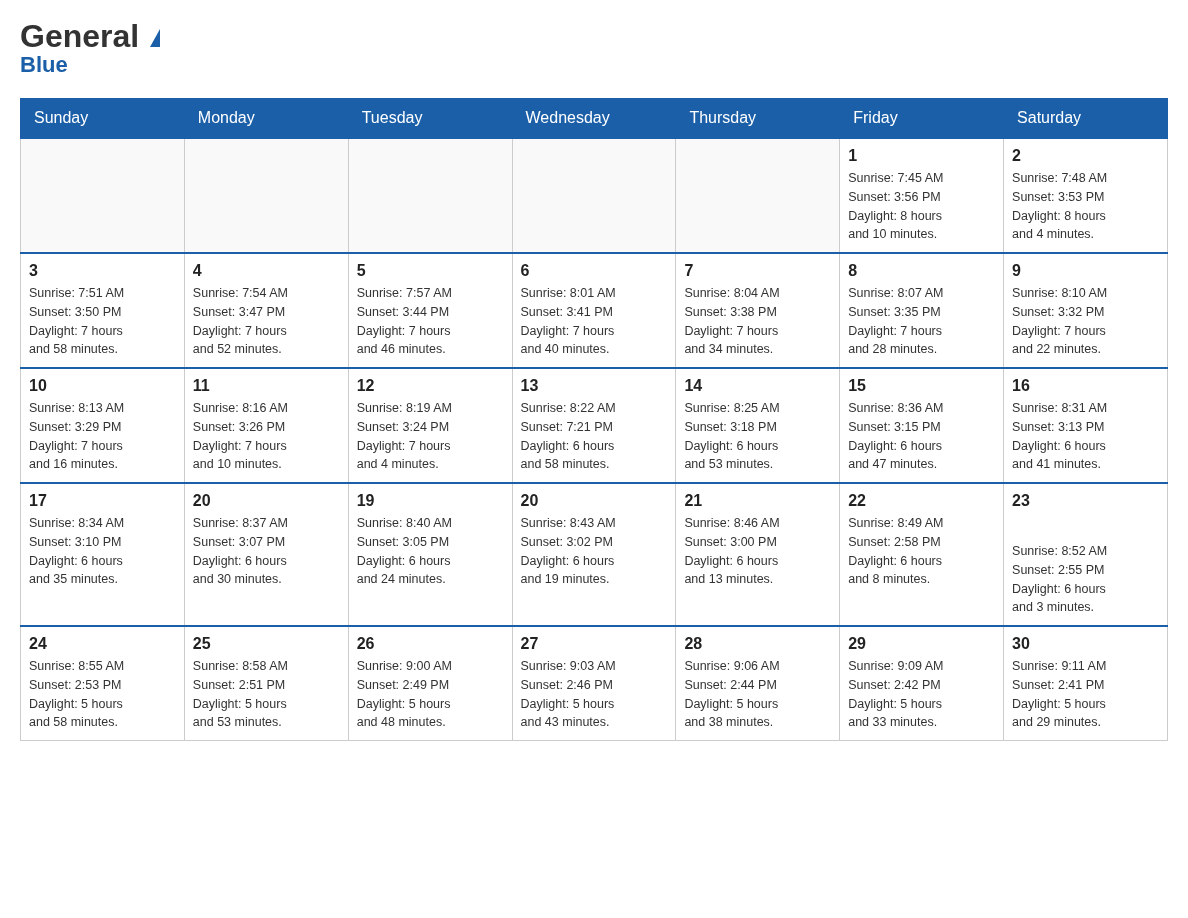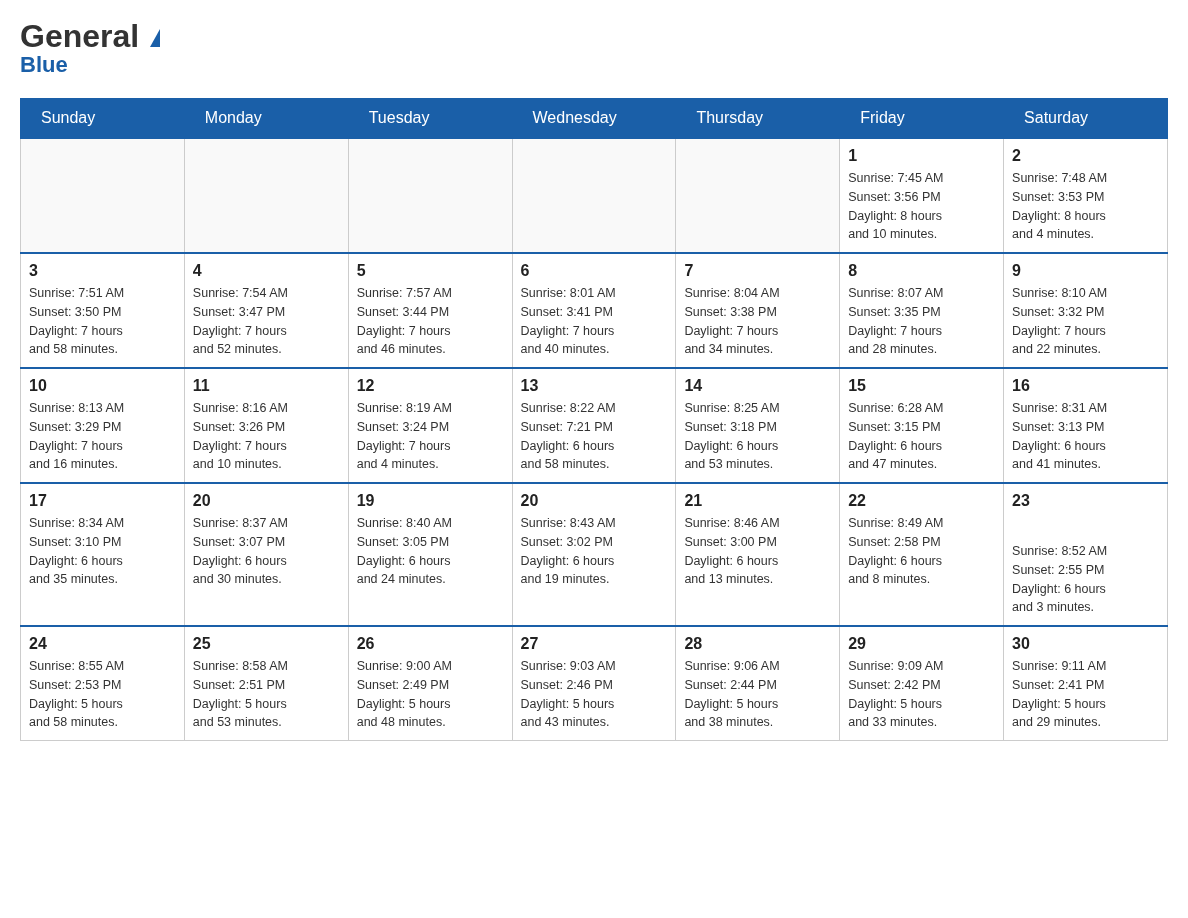--- a/index.html
+++ b/index.html
@@ -58,21 +58,21 @@
       margin-top: 4px;
     }
     .calendar {
       width: 100%;
       border-collapse: collapse;
       table-layout: fixed;
     }
     .calendar th {
       background-color: #1a5fa8;
       color: #fff;
-      padding: 10px 20px;
+      padding: 10px 13px;
       text-align: left;
       font-size: 16px;
       font-weight: normal;
       border: 1px solid #1a5fa8;
     }
     .calendar td {
       vertical-align: top;
       padding: 8px;
       border: 1px solid #ccc;
       border-top: 2px solid #1a5fa8;
@@ -227,21 +227,21 @@
         </td>
         <td>
           <span class="day-number">14</span>
           <div class="day-info" style="white-space: pre-line;">Sunrise: 8:25 AM
 Sunset: 3:18 PM
 Daylight: 6 hours
 and 53 minutes.</div>
         </td>
         <td>
           <span class="day-number">15</span>
-          <div class="day-info" style="white-space: pre-line;">Sunrise: 6:28 AM
+          <div class="day-info" style="white-space: pre-line;">Sunrise: 8:36 AM
 Sunset: 3:15 PM
 Daylight: 6 hours
 and 47 minutes.</div>
         </td>
         <td>
           <span class="day-number">16</span>
           <div class="day-info" style="white-space: pre-line;">Sunrise: 8:31 AM
 Sunset: 3:13 PM
 Daylight: 6 hours
 and 41 minutes.</div>

